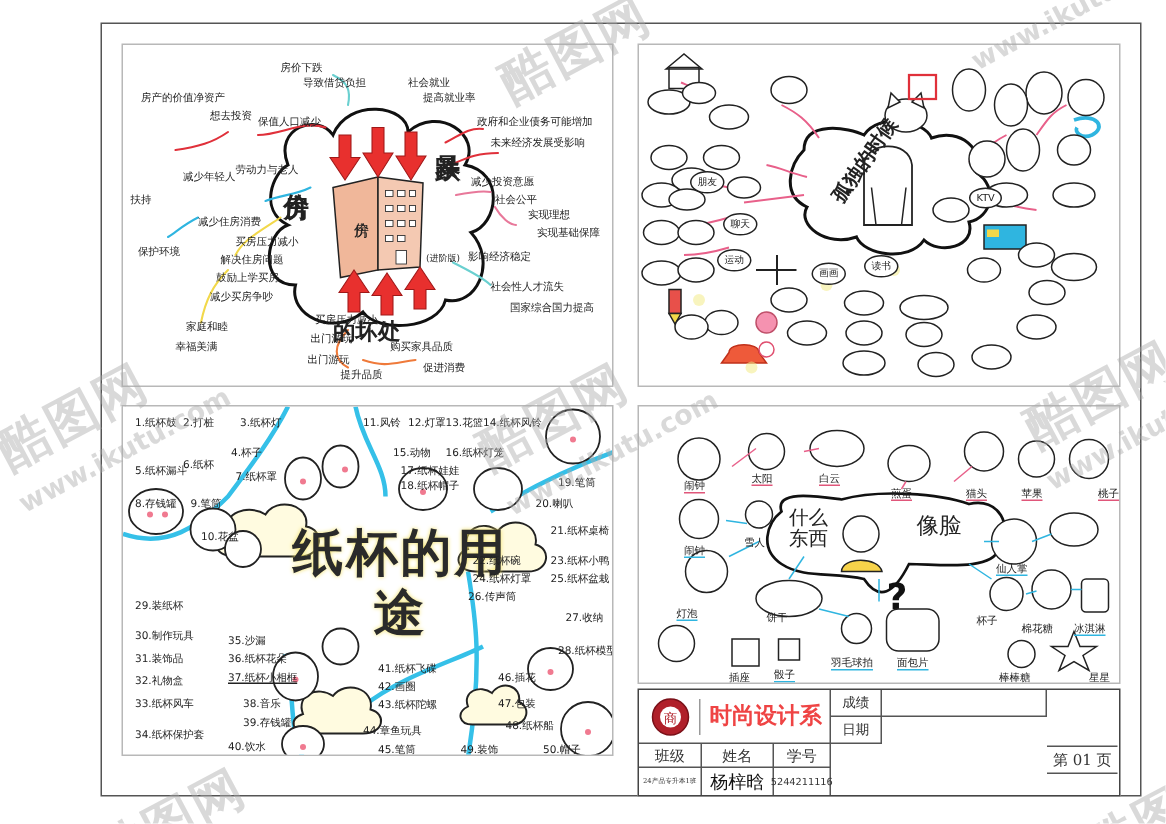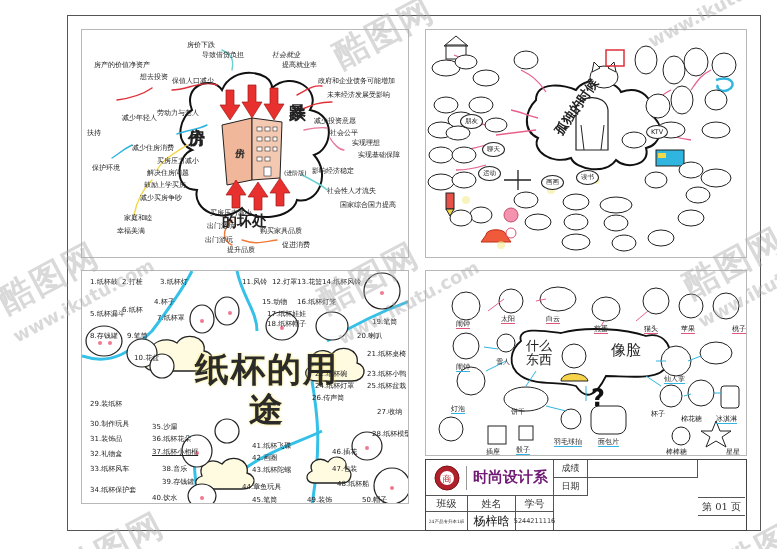--- a/index.html
+++ b/index.html
@@ -112,21 +112,21 @@
     </g>
   </svg>
   <div class="center-title" style="left:104px;top:85px;font-size:17px;writing-mode:vertical-rl;">房价</div>
   <div class="center-title" style="left:205px;top:60px;font-size:17px;writing-mode:vertical-rl;">暴跌</div>
   <div class="center-title" style="left:140px;top:182px;font-size:15px;">的坏处</div>
   <div class="node" style="left:152px;top:110px;font-size:10px;writing-mode:vertical-rl;">房价</div>
   <div class="node" style="left:202px;top:140px;font-size:6px;">(进阶版)</div>
 
   <div class="node" style="left:105px;top:12px;">房价下跌</div>
   <div class="node" style="left:120px;top:22px;">导致借贷负担</div>
-  <div class="node" style="left:190px;top:22px;font-style:italic;">社会就业</div>
+  <div class="node" style="left:190px;top:22px;">社会就业</div>
   <div class="node" style="left:200px;top:32px;">提高就业率</div>
   <div class="node" style="left:236px;top:48px;">政府和企业债务可能增加</div>
   <div class="node" style="left:245px;top:62px;">未来经济发展受影响</div>
   <div class="node" style="left:232px;top:88px;">减少投资意愿</div>
   <div class="node" style="left:248px;top:100px;">社会公平</div>
   <div class="node" style="left:270px;top:110px;">实现理想</div>
   <div class="node" style="left:276px;top:122px;">实现基础保障</div>
   <div class="node" style="left:230px;top:138px;">影响经济稳定</div>
   <div class="node" style="left:245px;top:158px;">社会性人才流失</div>
   <div class="node" style="left:258px;top:172px;">国家综合国力提高</div>
@@ -436,21 +436,21 @@
 
 <div class="tblock">
 
   <div class="tcell" style="left:0;top:0;width:128px;height:36px;justify-content:flex-start;">
     <svg width="26" height="26" style="margin-left:8px;">
       <circle cx="13" cy="13" r="12" fill="#b0202a" stroke="#7a1018"></circle>
       <circle cx="13" cy="13" r="7" fill="#fff"></circle>
       <text x="13" y="17" font-size="9" text-anchor="middle" fill="#b0202a" font-family="DejaVu Serif, serif">商</text>
     </svg>
     <span style="width:1px;height:24px;background:#999;margin:0 6px;"></span>
-    <span style="font-family:'DejaVu Serif',serif;font-size:15px;color:#701a75;font-weight:bold;">时尚设计系</span>
+    <span style="font-family:'DejaVu Serif',serif;font-size:15px;color:#ef4444;font-weight:bold;">时尚设计系</span>
   </div>
   <div class="tcell" style="left:128px;top:0;width:34px;height:18px;font-size:9px;">成绩</div>
   <div class="tcell" style="left:162px;top:0;width:110px;height:18px;"></div>
   <div class="tcell noR" style="left:272px;top:0;width:47px;height:18px;"></div>
 
   <div class="tcell" style="left:128px;top:18px;width:34px;height:18px;font-size:9px;">日期</div>
   <div class="tcell noR" style="left:272px;top:18px;width:47px;height:18px;font-size:10px;">第 01 页</div>
 
   <div class="tcell" style="left:0;top:36px;width:42px;height:16px;font-size:10px;">班级</div>
   <div class="tcell" style="left:42px;top:36px;width:48px;height:16px;font-size:10px;">姓名</div>

